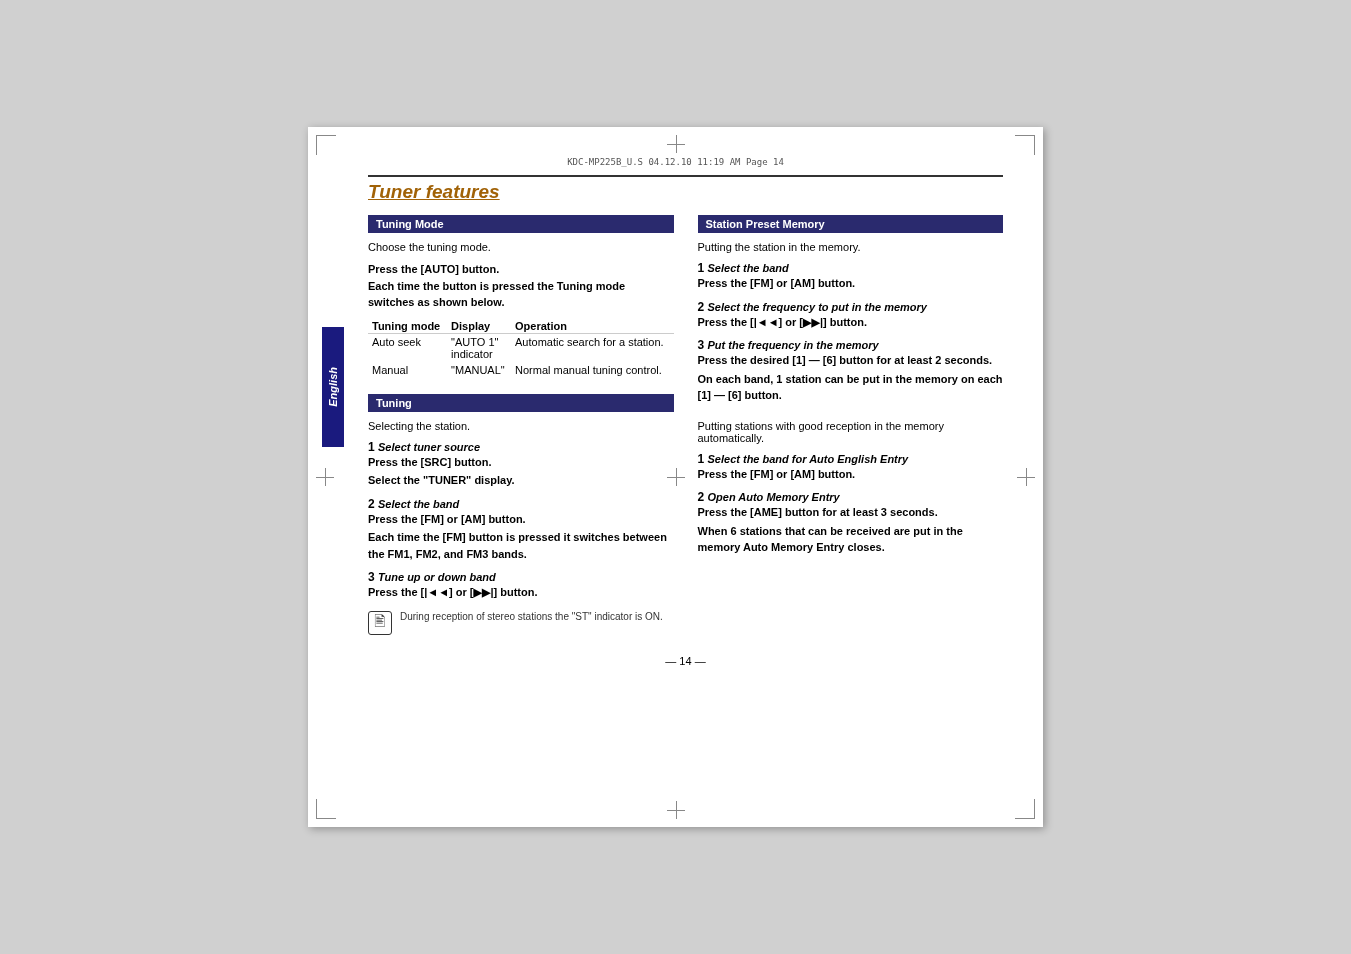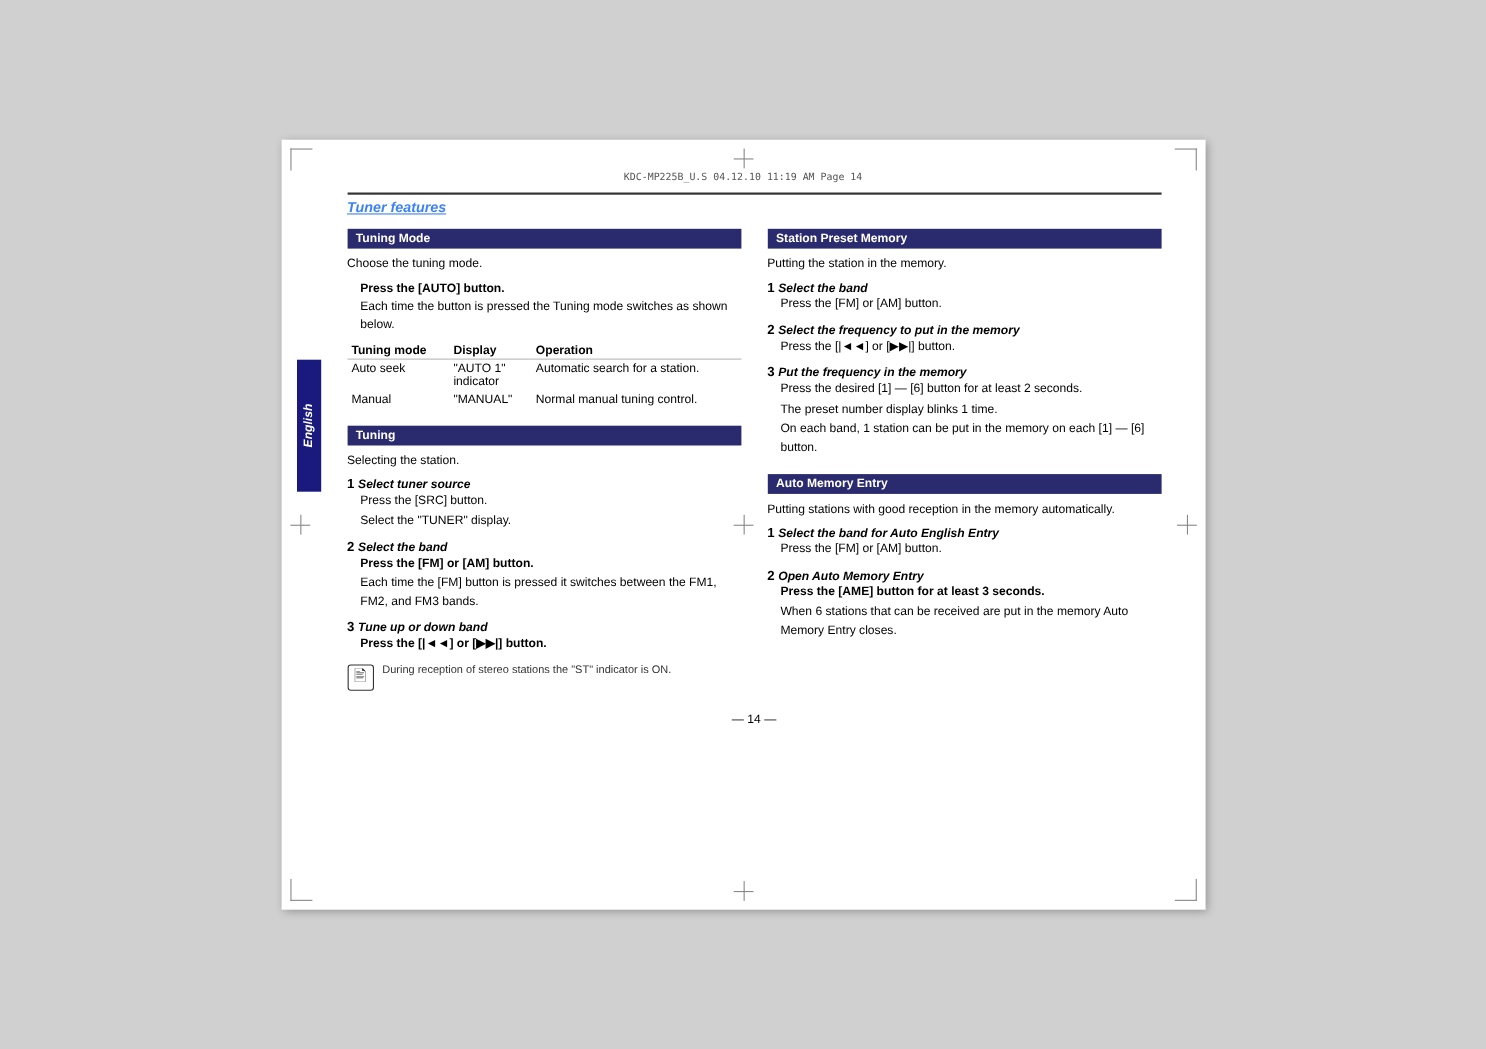--- a/index.html
+++ b/index.html
@@ -5,21 +5,21 @@
     * { margin: 0; padding: 0; box-sizing: border-box; }
     body {
       background: #d0d0d0;
       display: flex;
       justify-content: center;
       align-items: center;
       min-height: 100vh;
       font-family: Arial, sans-serif;
     }
     .page-container {
-      width: 840px;
+      width: 735px;
       min-height: 700px;
       background: white;
       position: relative;
       padding: 30px 40px 40px 40px;
       box-shadow: 2px 2px 8px rgba(0,0,0,0.3);
     }
     
     .corner-mark {
       position: absolute;
       width: 20px;
@@ -56,26 +56,26 @@
       color: #555;
       text-align: center;
       margin-bottom: 8px;
       font-family: monospace;
     }
     .title-line {
       border-top: 2px solid #333;
       margin-bottom: 4px;
     }
     .page-title {
-      font-size: 13px;
+      font-size: 19px;
       font-weight: bold;
       font-style: italic;
       text-decoration: underline;
       margin-bottom: 12px;
-      color: #3b82f6;
+      color: #a16207;
     }
 
     
     .side-label-container {
       position: absolute;
       left: 14px;
       top: 200px;
       width: 22px;
       height: 120px;
       background: #1a1a7e;
@@ -136,23 +136,23 @@
       font-weight: bold;
       font-size: 12px;
     }
     .step-title {
       font-weight: bold;
       font-size: 11px;
       font-style: italic;
     }
     .step-body {
       font-size: 11px;
-      margin-left: 12px;
       color: #000;
       line-height: 1.5;
+      font-weight: bold;
     }
     .step-body p { margin-bottom: 2px; }
 
     
     .tuning-table {
       width: 100%;
       border-collapse: collapse;
       margin-top: 4px;
       margin-bottom: 4px;
       font-size: 11px;
@@ -320,31 +320,29 @@
             <li class="step-item">
               <span class="step-number">2 </span><span class="step-title">Select the frequency to put in the memory</span>
               <div class="step-body">
                 <p>Press the [|◄◄] or [▶▶|] button.</p>
               </div>
             </li>
             <li class="step-item">
               <span class="step-number">3 </span><span class="step-title">Put the frequency in the memory</span>
               <div class="step-body">
                 <p>Press the desired [1] — [6] button for at least 2 seconds.</p>
-                <p>The preset number display blinks 1 time.</p>
                 <p>On each band, 1 station can be put in the memory on each [1] — [6] button.</p>
               </div>
             </li>
           </ul>
         </div>
 
         <div class="section-divider"></div>
 
         <div>
-          <div class="section-header">Auto Memory Entry</div>
           <p class="section-intro">Putting stations with good reception in the memory automatically.</p>
 
           <ul class="step-list">
             <li class="step-item">
               <span class="step-number">1 </span><span class="step-title">Select the band for Auto English Entry</span>
               <div class="step-body">
                 <p>Press the [FM] or [AM] button.</p>
               </div>
             </li>
             <li class="step-item">

